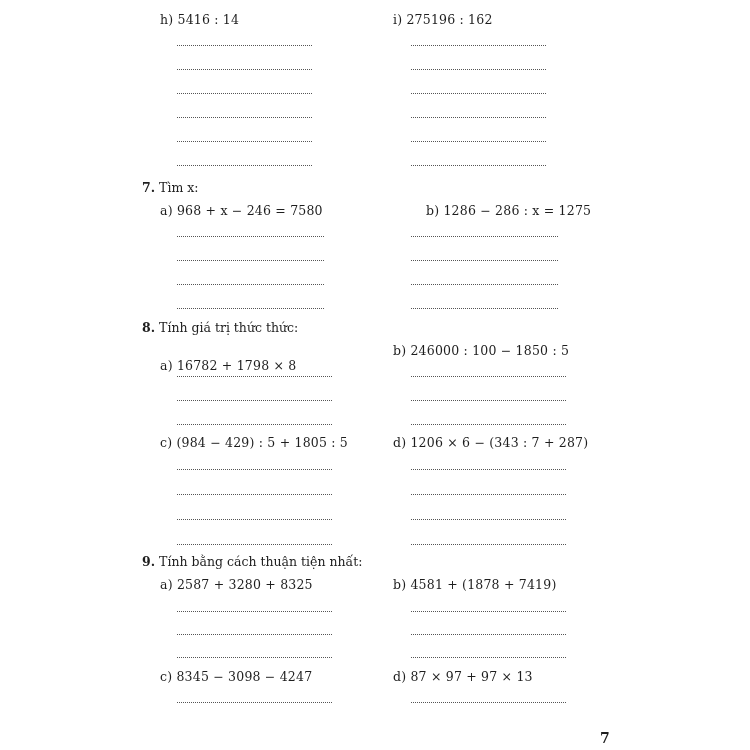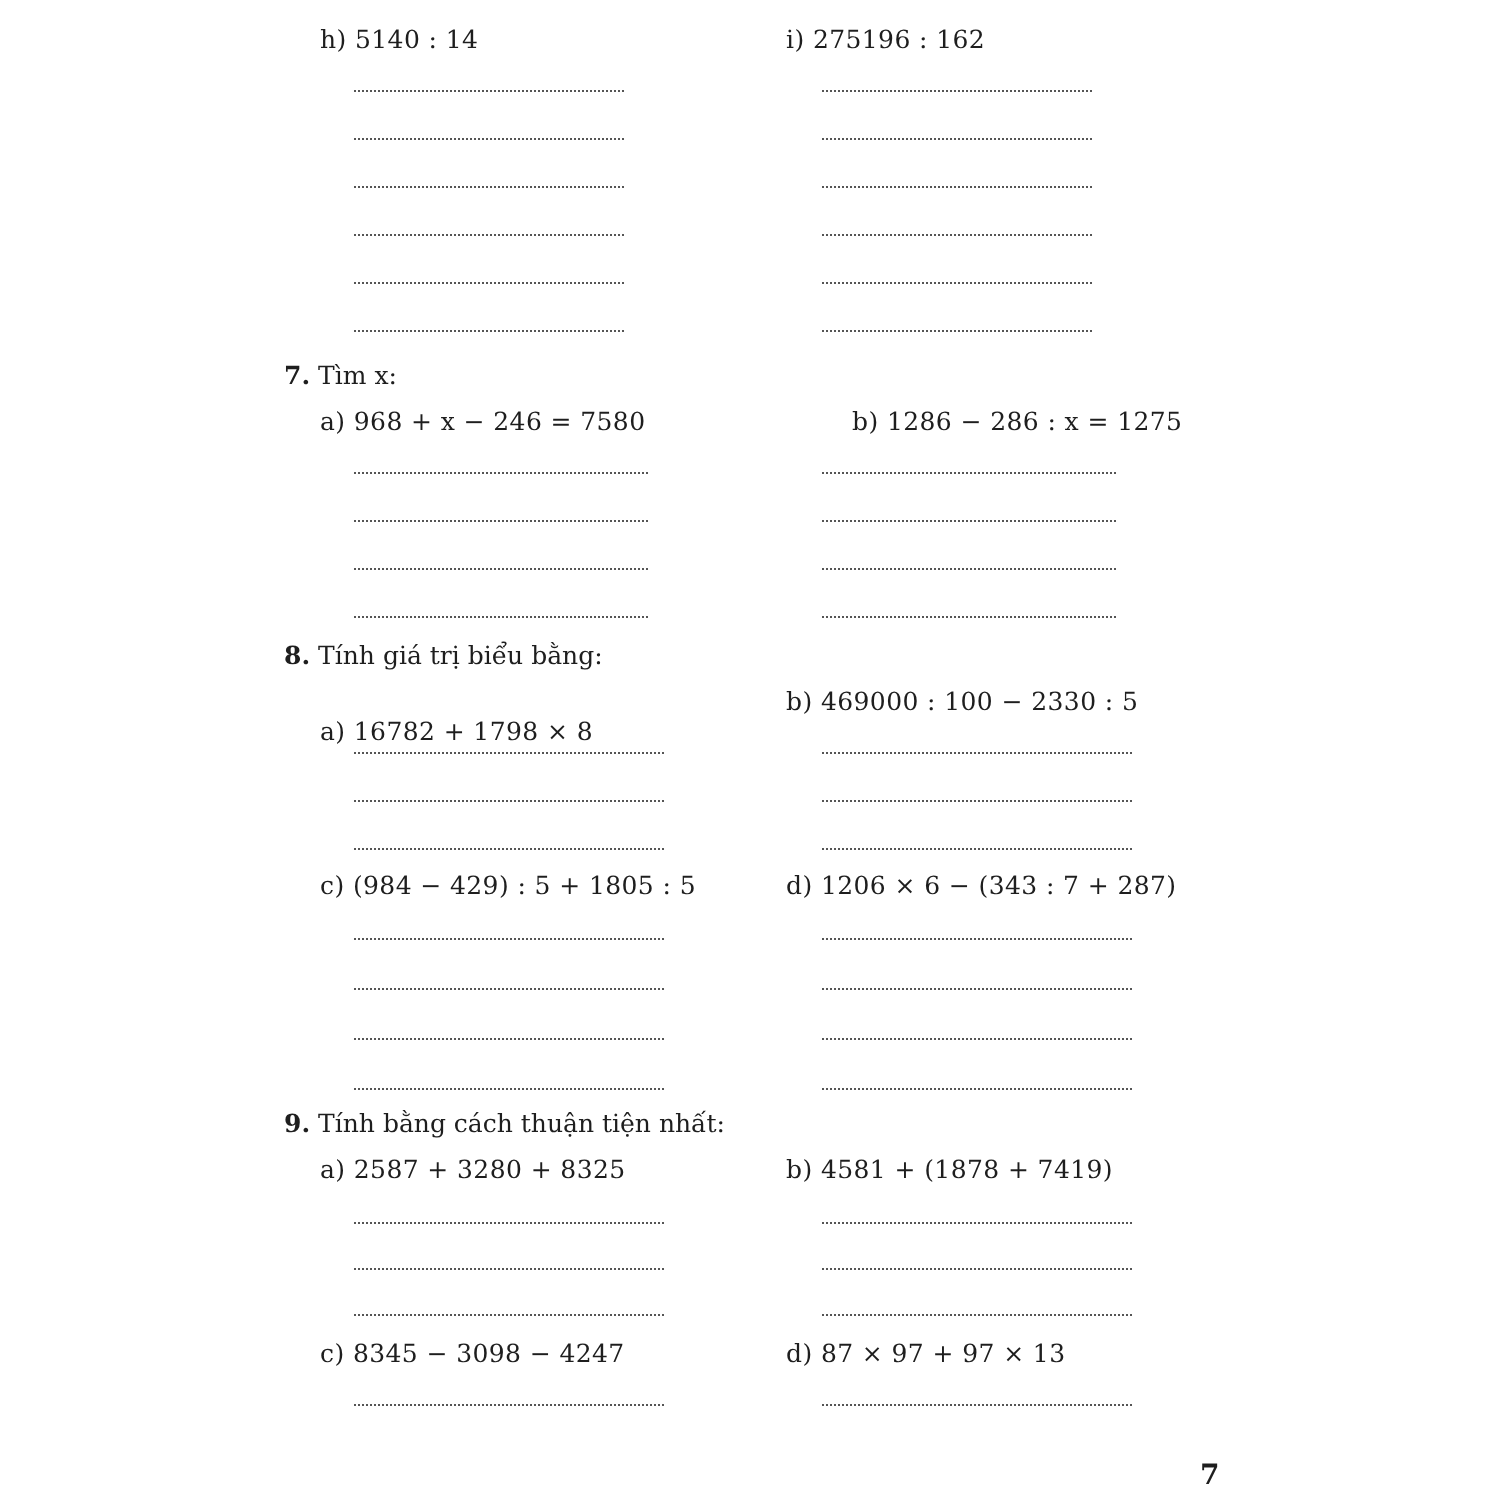--- a/index.html
+++ b/index.html
@@ -8,21 +8,21 @@
   .abs { position: absolute; }
   .label { font-size: 12.5px; white-space: nowrap; letter-spacing: 0.2px; }
   .heading { font-size: 12.5px; white-space: nowrap; }
   .heading b { font-weight: bold; }
   .dots { height: 0; border-bottom: 1.6px dotted #555; }
   .pagenum { font-size: 14px; font-weight: bold; }
 </style>
 </head>
 <body>
 
-<div class="abs label" style="left:160px;top:12px;">h) 5140 : 14</div>
+<div class="abs label" style="left:160px;top:12px;">h) 5416 : 14</div>
 <div class="abs label" style="left:393px;top:12px;">i) 275196 : 162</div>
 
 <div>
   <div class="abs dots" style="left:177px;top:45px;width:135px;"></div>
   <div class="abs dots" style="left:177px;top:69px;width:135px;"></div>
   <div class="abs dots" style="left:177px;top:93px;width:135px;"></div>
   <div class="abs dots" style="left:177px;top:117px;width:135px;"></div>
   <div class="abs dots" style="left:177px;top:141px;width:135px;"></div>
   <div class="abs dots" style="left:177px;top:165px;width:135px;"></div>
 </div>
@@ -49,24 +49,24 @@
 </div>
 <div>
   <div class="abs dots" style="left:411px;top:236px;width:147px;"></div>
   <div class="abs dots" style="left:411px;top:260px;width:147px;"></div>
   <div class="abs dots" style="left:411px;top:284px;width:147px;"></div>
   <div class="abs dots" style="left:411px;top:308px;width:147px;"></div>
 </div>
 
 <div class="abs heading" style="left:142px;top:320px;">
   <b>8.</b>
-  <span>Tính giá trị biểu bằng:</span>
+  <span>Tính giá trị thức thức:</span>
 </div>
 <div class="abs label" style="left:160px;top:358px;">a) 16782 + 1798 × 8</div>
-<div class="abs label" style="left:393px;top:343px;">b) 469000 : 100 − 2330 : 5</div>
+<div class="abs label" style="left:393px;top:343px;">b) 246000 : 100 − 1850 : 5</div>
 <div>
   <div class="abs dots" style="left:177px;top:376px;width:155px;"></div>
   <div class="abs dots" style="left:177px;top:400px;width:155px;"></div>
   <div class="abs dots" style="left:177px;top:424px;width:155px;"></div>
 </div>
 <div>
   <div class="abs dots" style="left:411px;top:376px;width:155px;"></div>
   <div class="abs dots" style="left:411px;top:400px;width:155px;"></div>
   <div class="abs dots" style="left:411px;top:424px;width:155px;"></div>
 </div>

